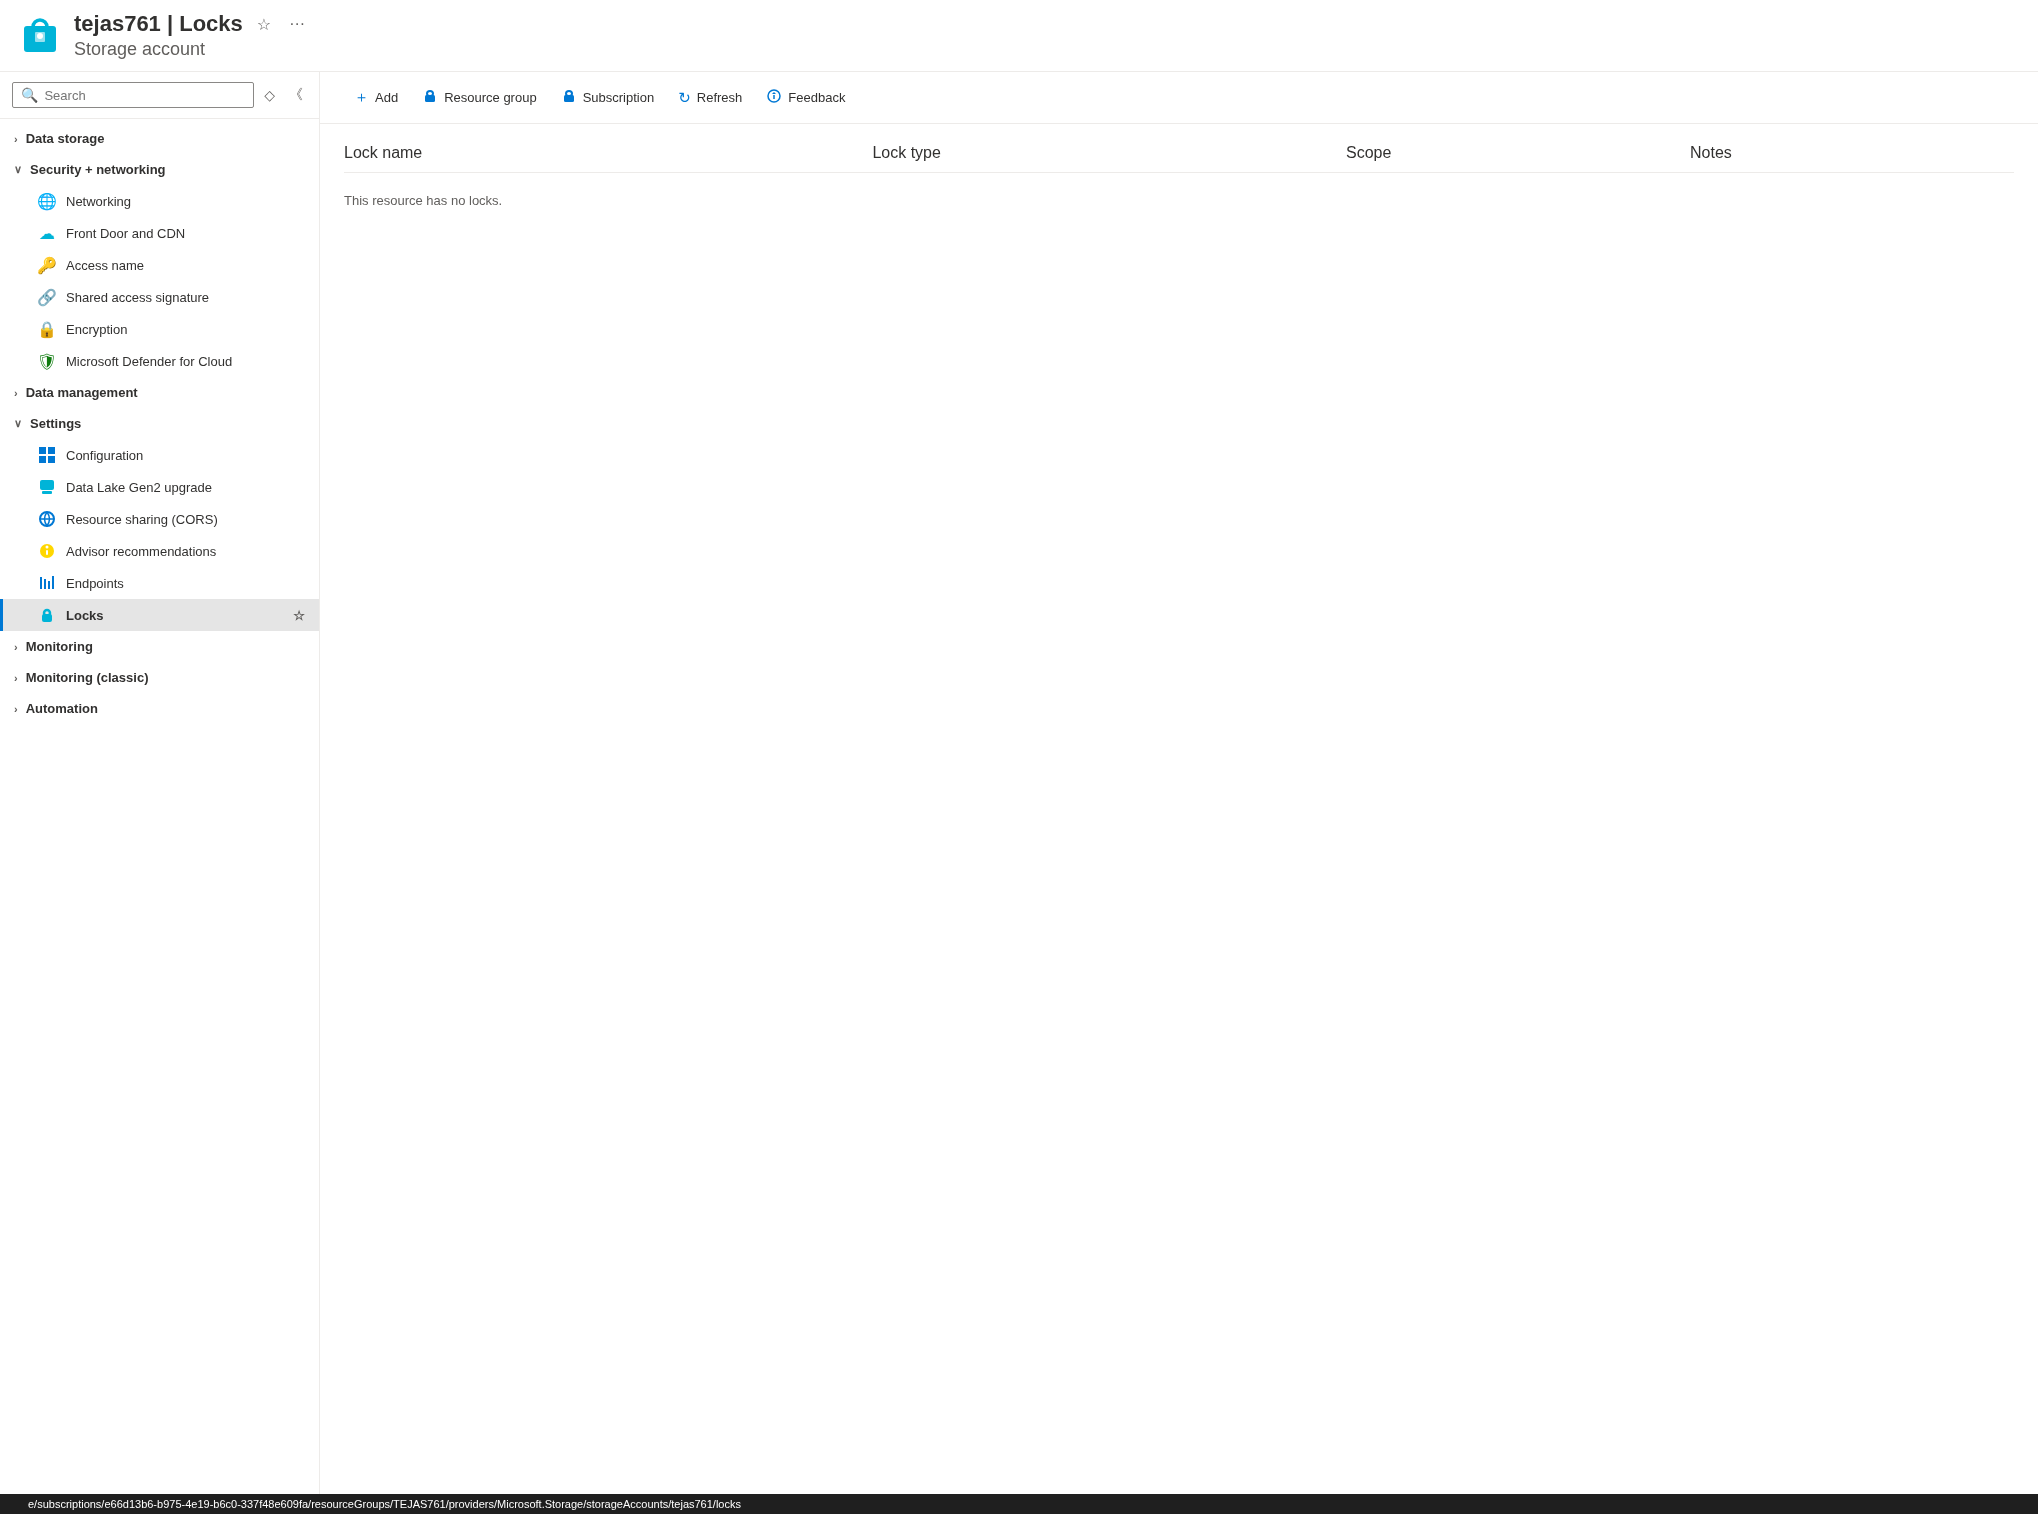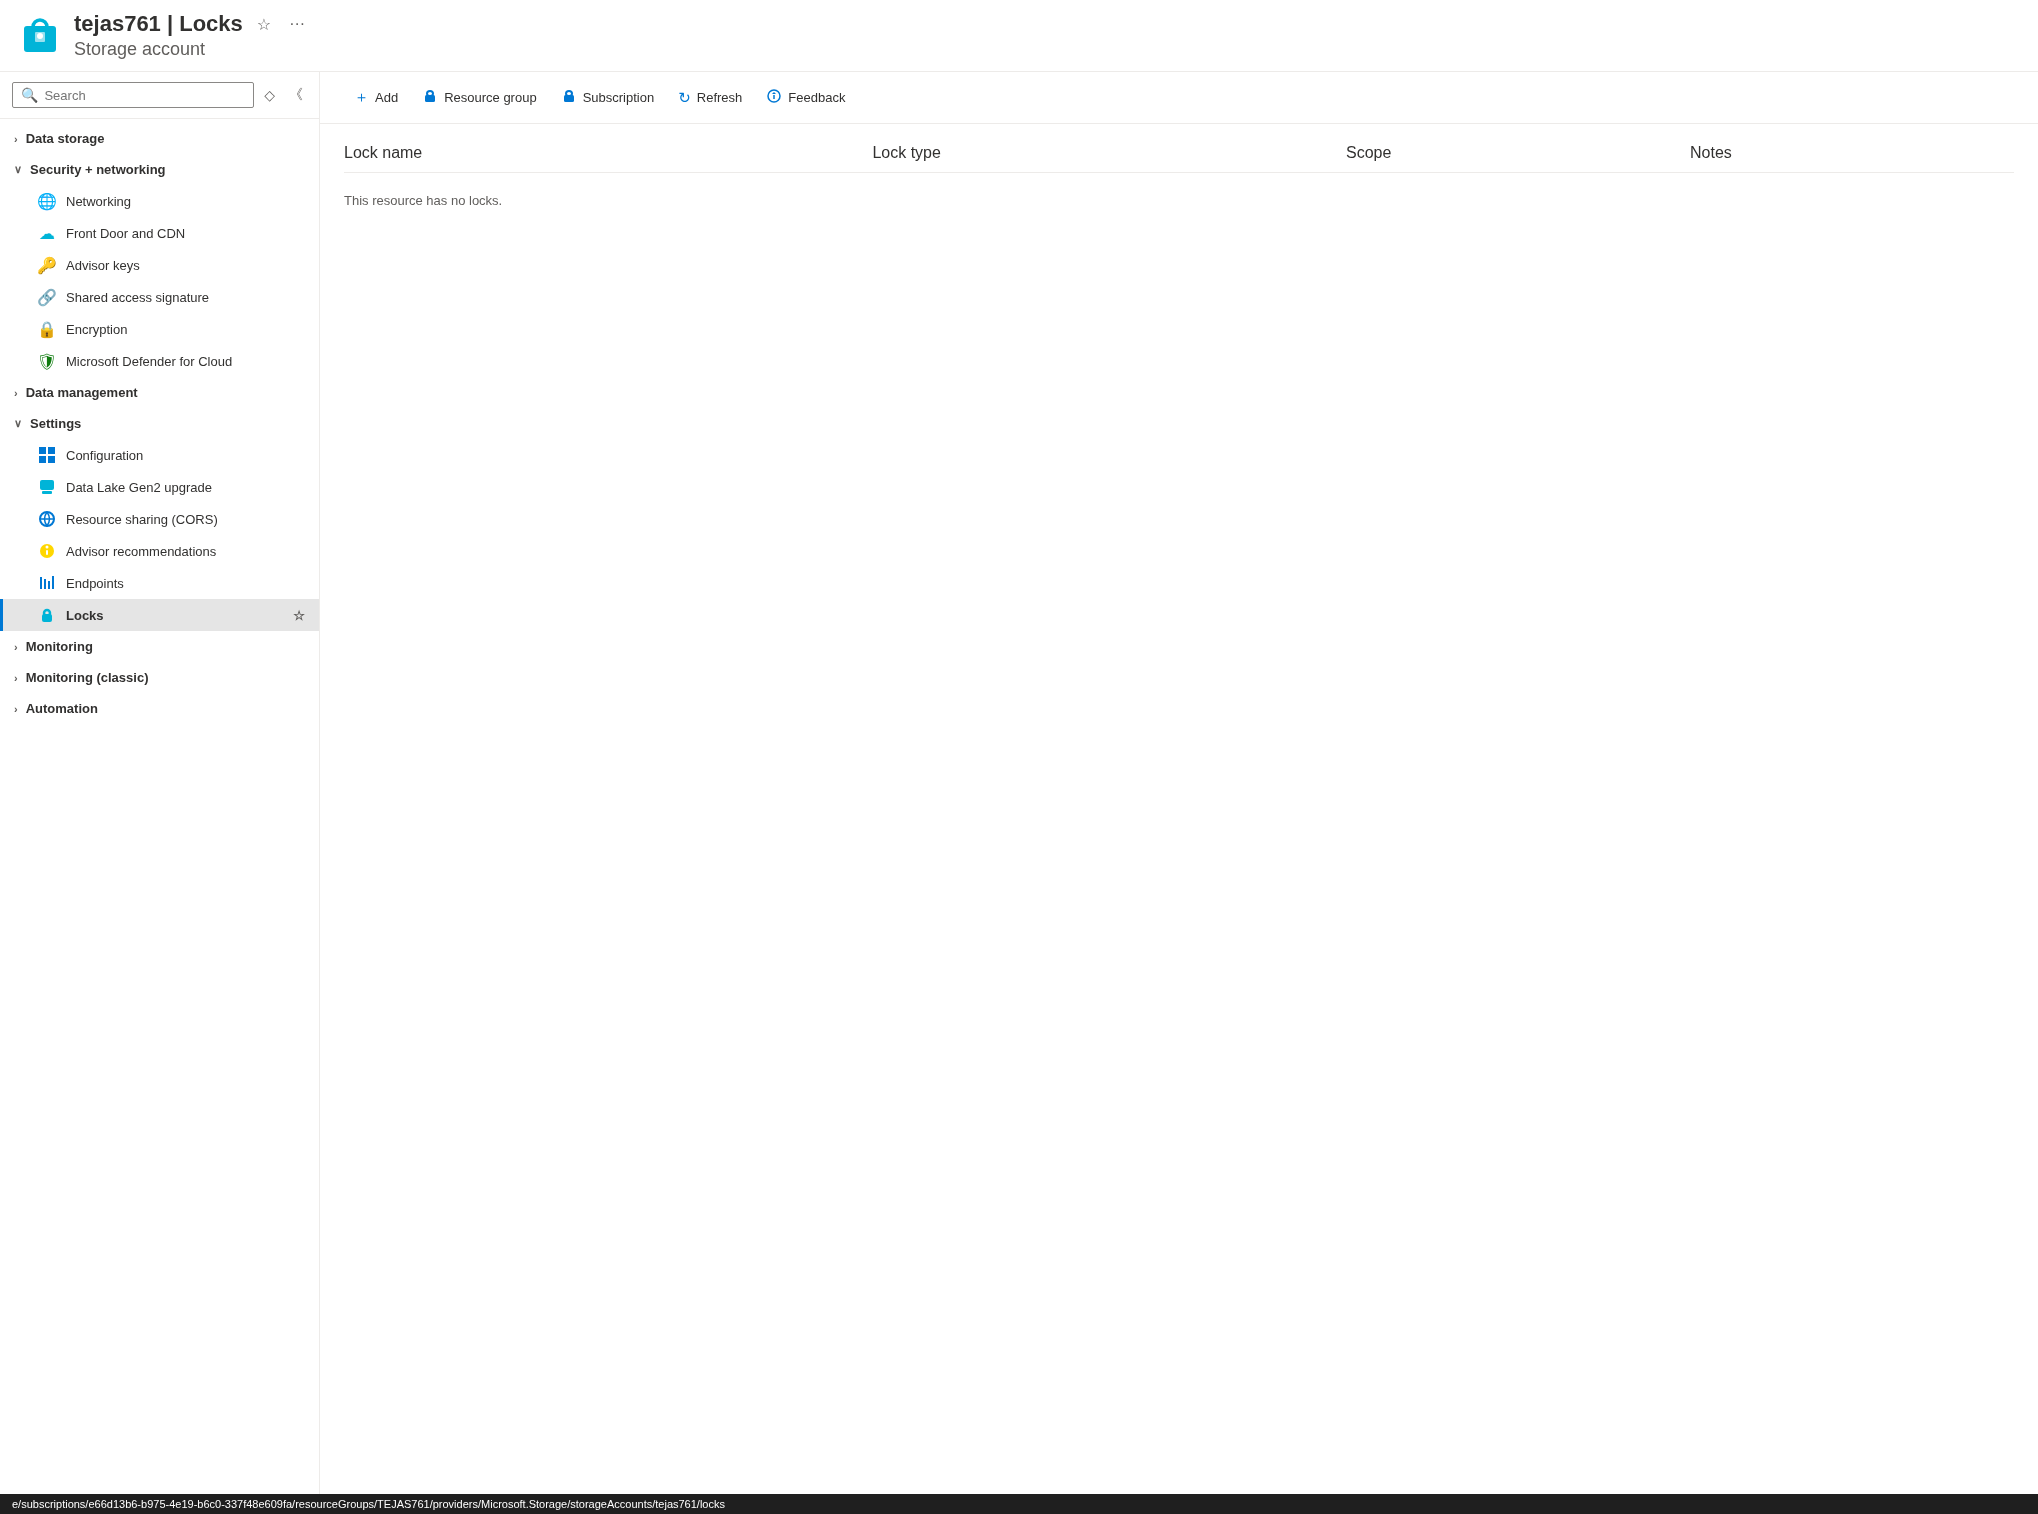--- a/index.html
+++ b/index.html
@@ -215,21 +215,21 @@
       font-size: 13px;
       padding: 20px 0;
       border-bottom: none;
     }
 
     
     .status-bar {
       background: #1f1f1f;
       color: #fff;
       font-size: 11px;
-      padding: 4px 12px;
+      padding: 4px 28px;
       white-space: nowrap;
       overflow: hidden;
       text-overflow: ellipsis;
     }
 
     
     .icon-blue { color: #0078d4; }
     .icon-cyan { color: #00b4d8; }
     .icon-yellow { color: #ffd700; }
     .icon-teal { color: #008272; }
@@ -286,21 +286,21 @@
       <div class="nav-item">
         <span class="nav-item-icon icon-blue">🌐</span>
         <span>Networking</span>
       </div>
       <div class="nav-item">
         <span class="nav-item-icon icon-cyan">☁</span>
         <span>Front Door and CDN</span>
       </div>
       <div class="nav-item">
         <span class="nav-item-icon icon-yellow">🔑</span>
-        <span>Advisor keys</span>
+        <span>Access name</span>
       </div>
       <div class="nav-item">
         <span class="nav-item-icon icon-teal">🔗</span>
         <span>Shared access signature</span>
       </div>
       <div class="nav-item">
         <span class="nav-item-icon icon-lock">🔒</span>
         <span>Encryption</span>
       </div>
       <div class="nav-item">

